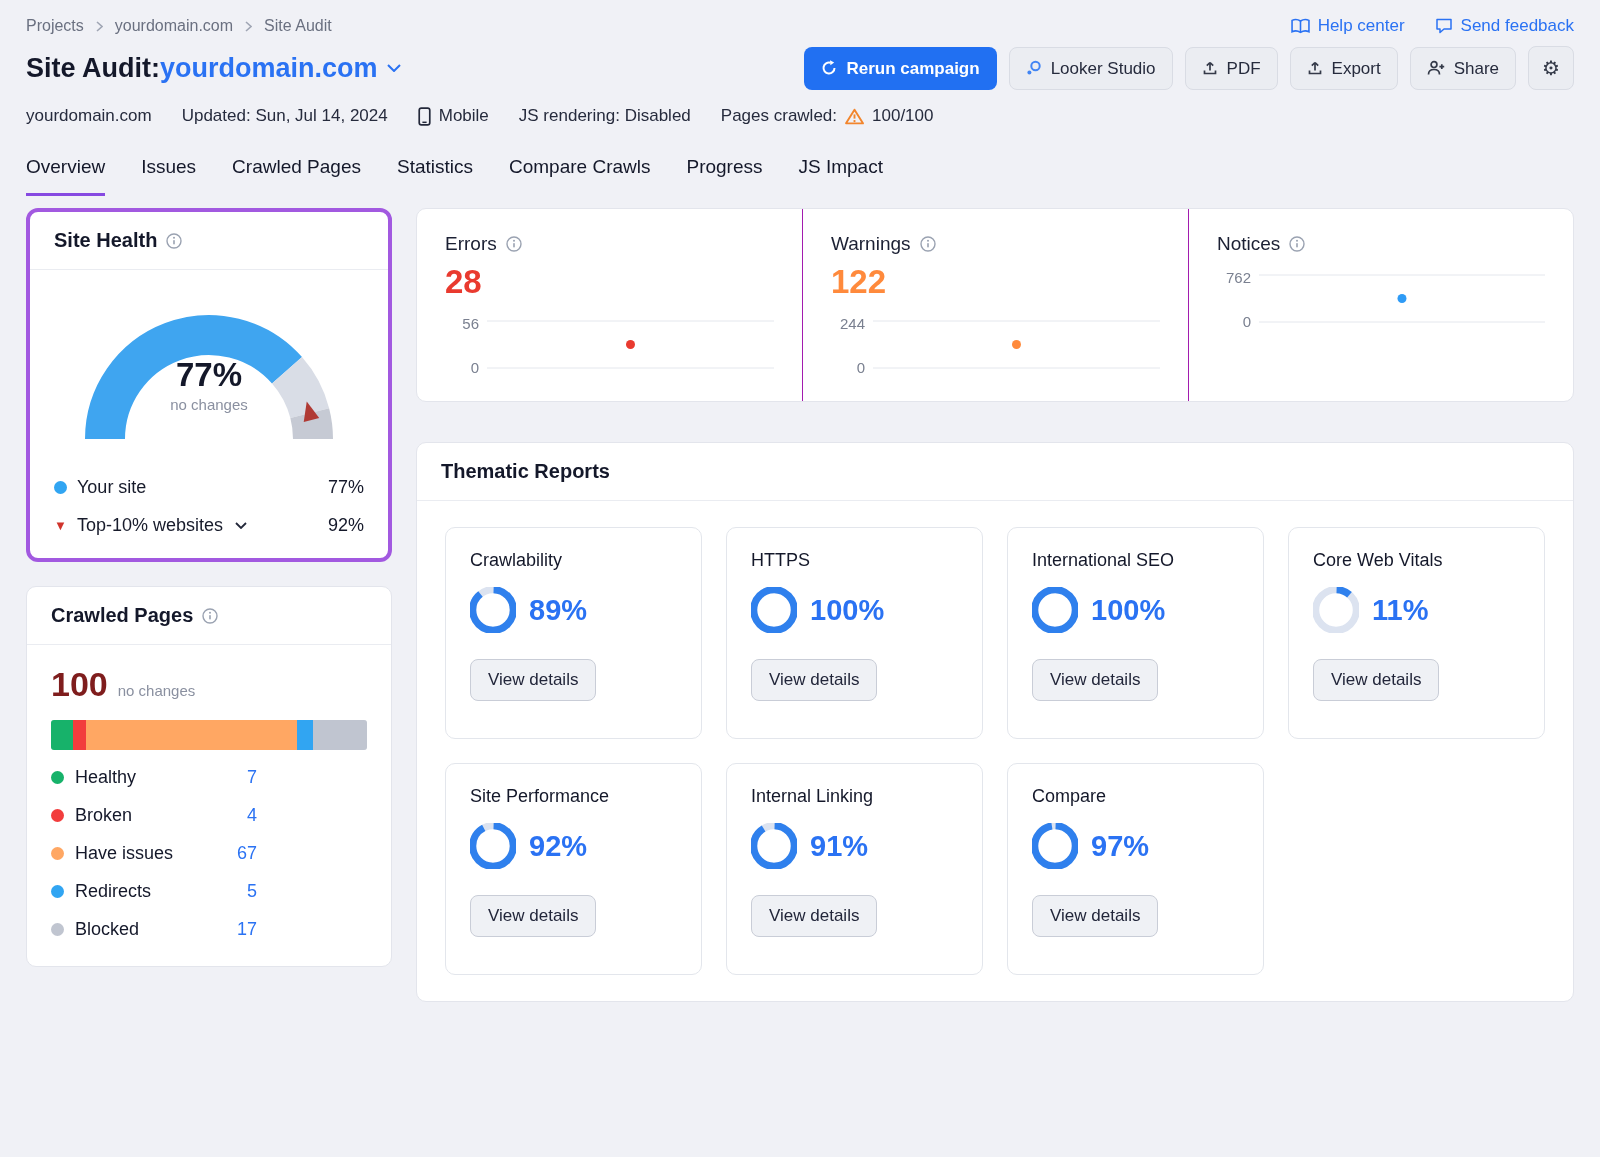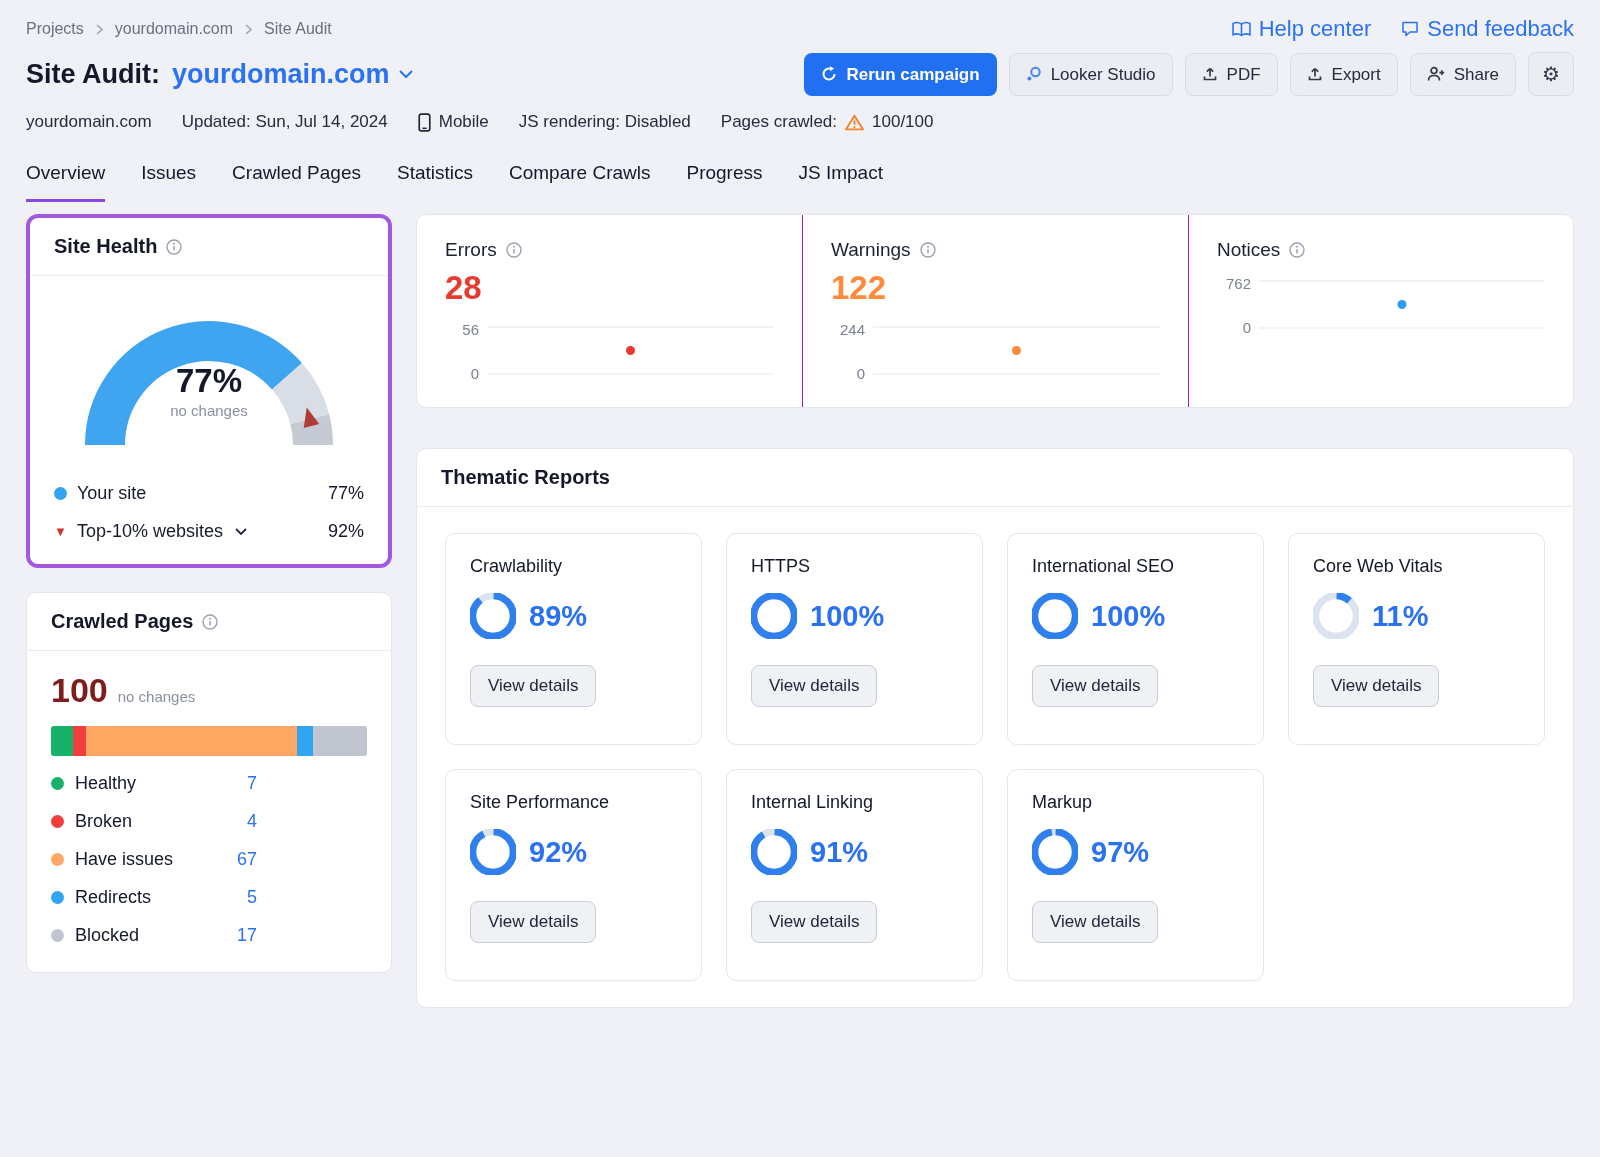--- a/index.html
+++ b/index.html
@@ -5,24 +5,24 @@
   *{box-sizing:border-box;margin:0;padding:0}
   html,body{width:1600px}
   body{height:1157px;background:#F0F1F6;font-family:"Liberation Sans",sans-serif;color:#171B2B;overflow:hidden}
   .page{padding:16px 26px 24px}
   
   .topbar{display:flex;justify-content:space-between;align-items:center}
   .breadcrumb{display:flex;align-items:center;gap:12px;font-size:16px;color:#6A7080}
   .crumb{cursor:pointer}
   .crumb-sep{display:inline-flex;align-items:center}
   .toplinks{display:flex;gap:30px}
-  .toplink{display:flex;align-items:center;gap:8px;color:#2A72F3;font-size:22px;cursor:pointer}
+  .toplink{display:flex;align-items:center;gap:8px;color:#2A72F3;font-size:17px;cursor:pointer}
   
   .title-row{display:flex;justify-content:space-between;align-items:center;margin-top:10px}
-  .title-left{display:flex;align-items:flex-start;gap:12px}
+  .title-left{display:flex;align-items:flex-start;}
   .page-title{font-size:27px;font-weight:700;color:#14182A}
   .domain-select{display:flex;align-items:center;gap:9px;cursor:pointer}
   .domain-name{font-size:27px;font-weight:700;color:#2A72F3}
   .actions{display:flex;align-items:center;gap:12px}
   .btn{display:inline-flex;align-items:center;gap:9px;font-size:17px;line-height:1;padding:12px 16px;border-radius:8px;cursor:pointer;white-space:nowrap;border:1px solid transparent}
   .btn-primary{background:#2170F2;color:#fff;font-weight:700}
   .btn-gray{background:#EBEDF2;border-color:#D9DCE4;color:#262B3D}
   .btn-square{padding:11px 13px}
   .gear{font-size:20px;color:#343A49;line-height:1}
   
@@ -443,21 +443,21 @@
                 <div class="donut"><svg viewBox="0 0 36 36" width="46" height="46">
     <circle cx="18" cy="18" r="15.9155" fill="none" stroke="#DCE3F0" stroke-width="5.6"></circle>
     <circle cx="18" cy="18" r="15.9155" fill="none" stroke="#2F80ED" stroke-width="5.6" stroke-dasharray="91 9" stroke-dashoffset="25"></circle>
                     </svg></div>
                 <span class="report-pct">91%</span>
               </div>
               <button class="view-btn">View details</button>
             </div>
 
             <div class="report-card">
-              <div class="report-title">Markup</div>
+              <div class="report-title">Compare</div>
               <div class="report-row">
                 <div class="donut"><svg viewBox="0 0 36 36" width="46" height="46">
     <circle cx="18" cy="18" r="15.9155" fill="none" stroke="#DCE3F0" stroke-width="5.6"></circle>
     <circle cx="18" cy="18" r="15.9155" fill="none" stroke="#2F80ED" stroke-width="5.6" stroke-dasharray="97 3" stroke-dashoffset="25"></circle>
                     </svg></div>
                 <span class="report-pct">97%</span>
               </div>
               <button class="view-btn">View details</button>
             </div>
 

